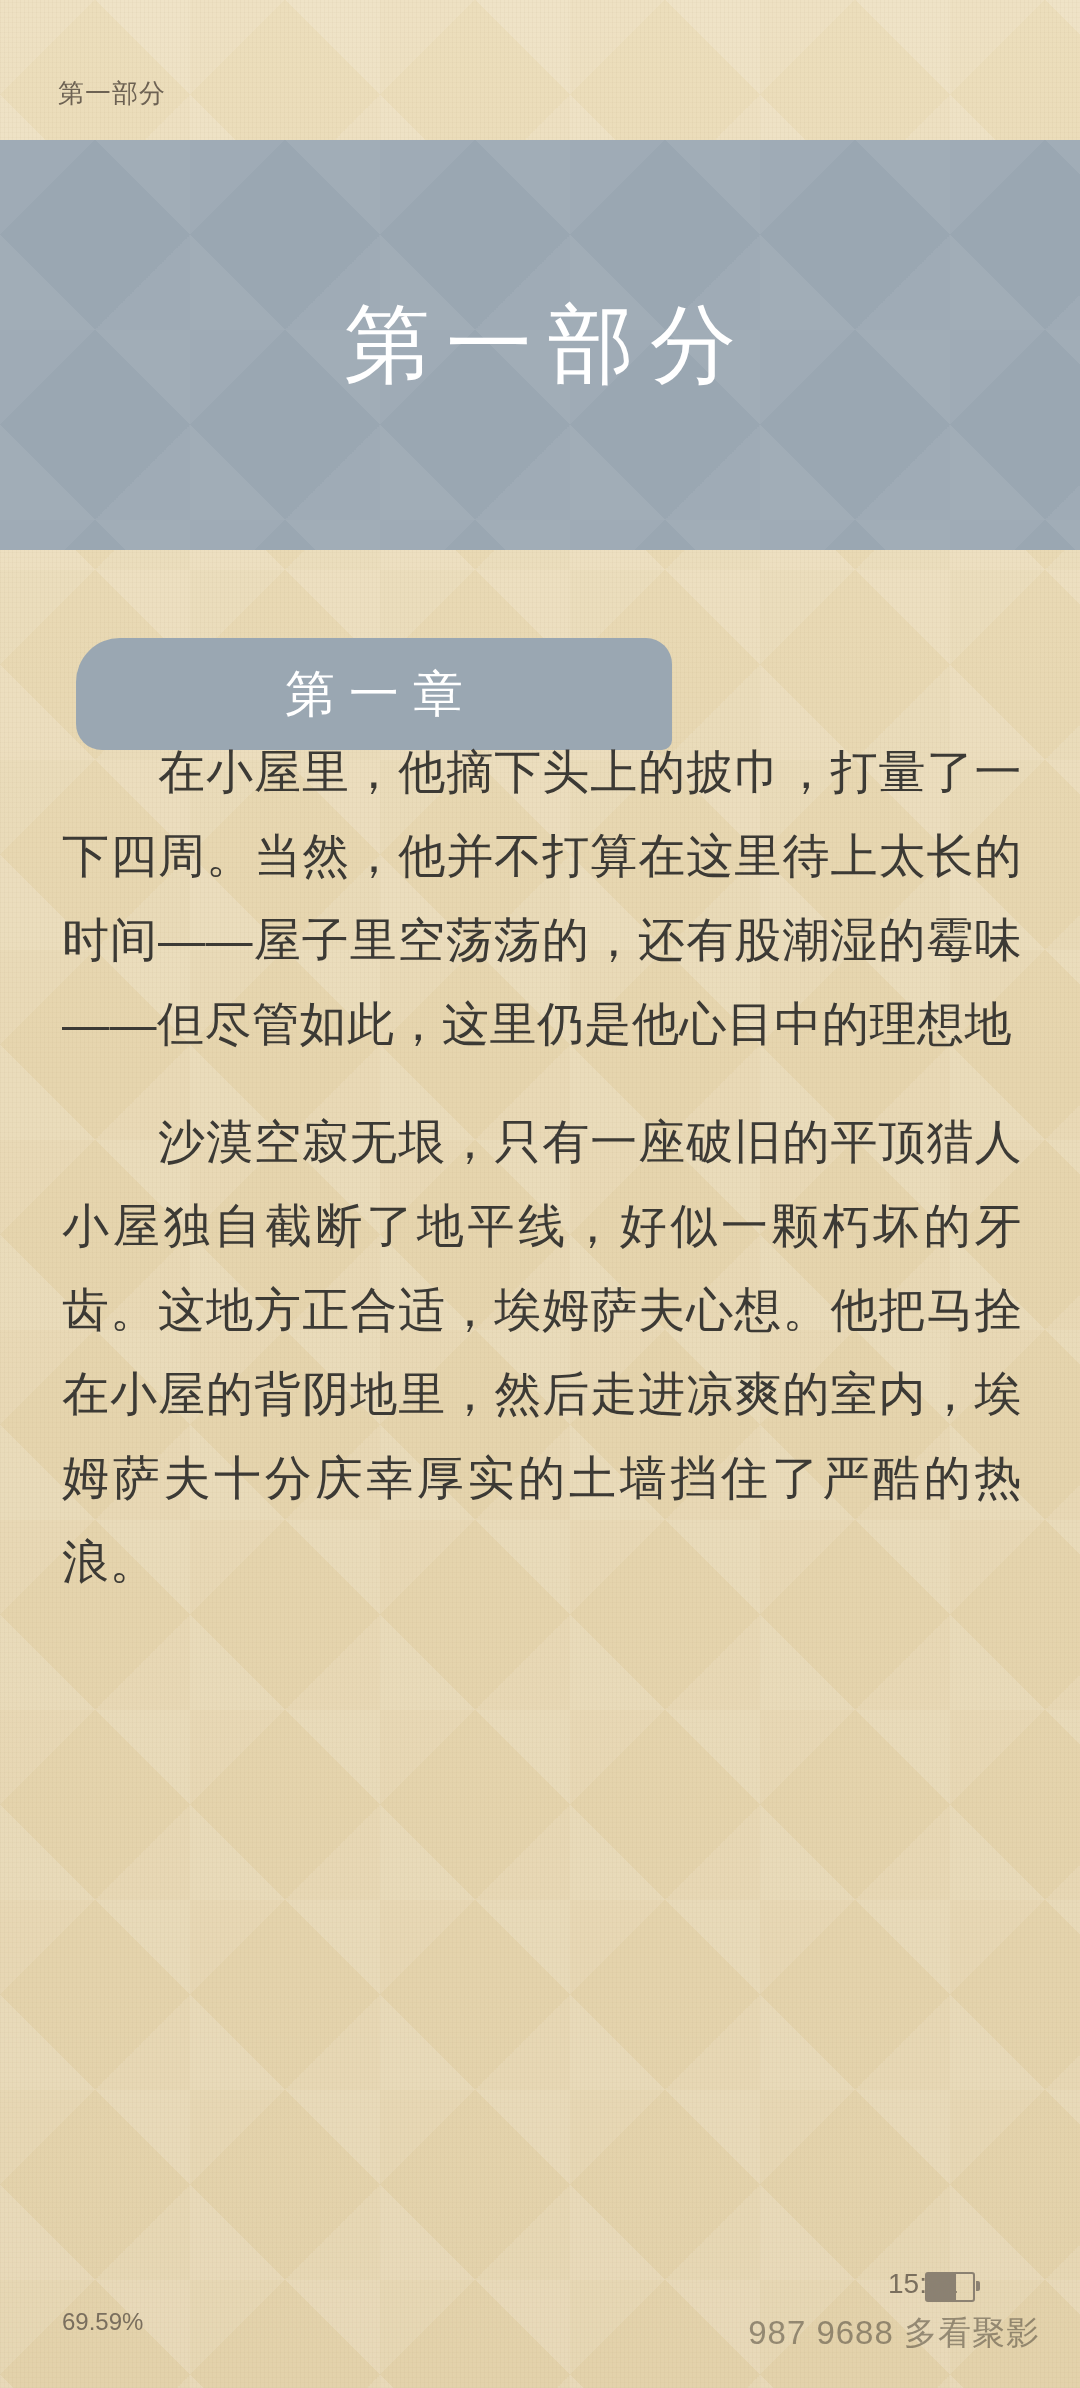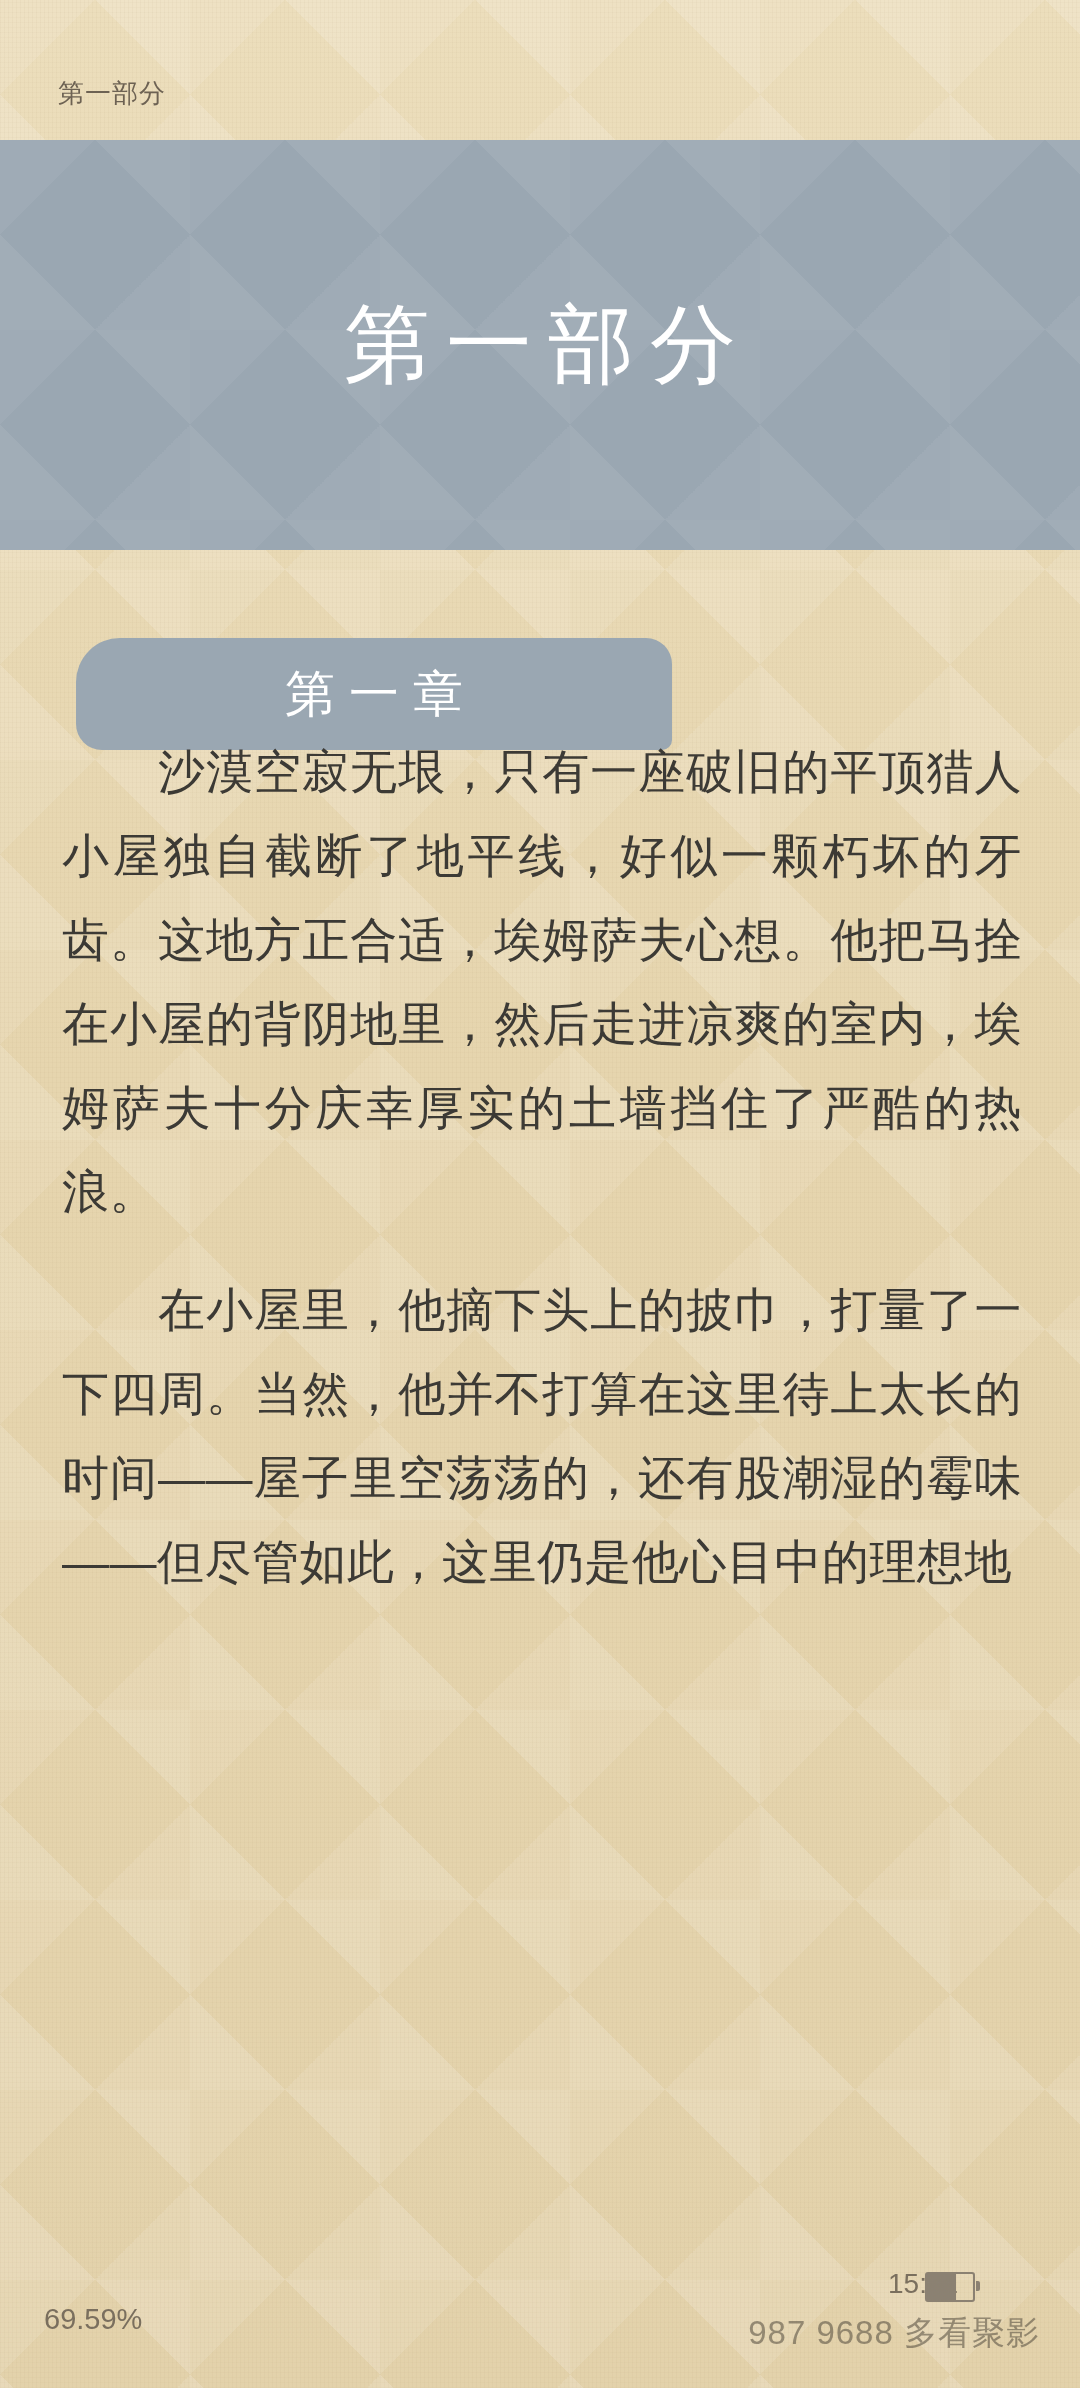--- a/index.html
+++ b/index.html
@@ -116,23 +116,23 @@
   
   .footer {
     position: absolute;
     left: 0;
     bottom: 0;
     width: 1080px;
     height: 120px;
   }
   .progress {
     position: absolute;
-    left: 44px;
+    left: 62px;
     bottom: 52px;
-    font-size: 29px;
+    font-size: 24px;
     color: #7a6f5e;
     margin-top: 36px;
   }
   .clock {
     position: absolute;
     left: 888px;
     bottom: 88px;
     font-size: 28px;
     color: #7a6f5e;
   }
@@ -176,22 +176,22 @@
   <div class="part-banner">
     <div class="wm"></div>
     <div class="part-title">第一部分</div>
   </div>
 
   <div class="chapter-pill">
     <div class="chapter-title">第一章</div>
   </div>
 
   <div class="body-text">
+    <p>在小屋里，他摘下头上的披巾，打量了一下四周。当然，他并不打算在这里待上太长的时间——屋子里空荡荡的，还有股潮湿的霉味——但尽管如此，这里仍是他心目中的理想地</p>
     <p>沙漠空寂无垠，只有一座破旧的平顶猎人小屋独自截断了地平线，好似一颗朽坏的牙齿。这地方正合适，埃姆萨夫心想。他把马拴在小屋的背阴地里，然后走进凉爽的室内，埃姆萨夫十分庆幸厚实的土墙挡住了严酷的热浪。</p>
-    <p>在小屋里，他摘下头上的披巾，打量了一下四周。当然，他并不打算在这里待上太长的时间——屋子里空荡荡的，还有股潮湿的霉味——但尽管如此，这里仍是他心目中的理想地</p>
   </div>
 
   <div class="footer">
     <div class="progress">69.59%</div>
     <div class="clock">15:21</div>
     <div class="battery"></div>
     <div class="watermark">987 9688 多看聚影</div>
   </div>
 </div>
 

